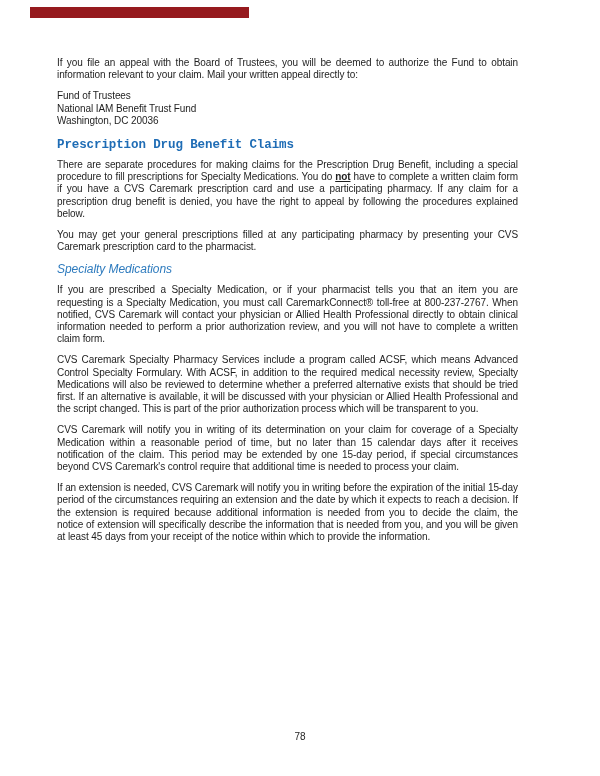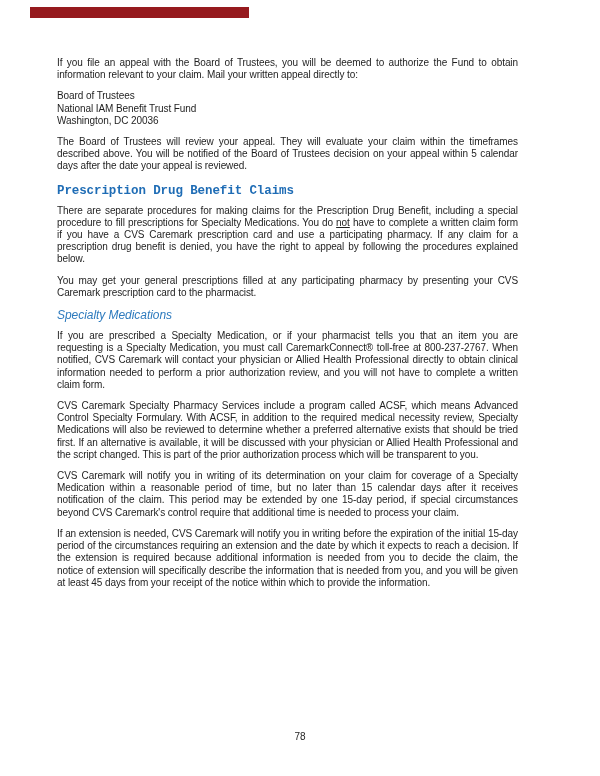--- a/index.html
+++ b/index.html
@@ -44,47 +44,46 @@
     font-family: Liberation Mono, monospace;
   }
   h3.subheading {
     font-size: 12px;
     font-weight: normal;
     font-style: italic;
     color: var(--subheading-blue, #2e7bbe);
     margin: 2px 0 8px 0;
     letter-spacing: -0.05px;
   }
-  .emph-not { font-weight: normal; text-decoration: underline; }
+  .emph-not { font-weight: bold; text-decoration: underline; }
   .footer {
     position: absolute;
     left: 0;
     top: 731px;
     width: 100%;
     text-align: center;
     font-size: 10px;
     color: var(--text, #1e1e1e);
   }
 </style>
 </head>
 <body>
 
 <div class="page">
 
   <div class="topbar"></div>
 
   <p class="body">If you file an appeal with the Board of Trustees, you will be deemed to authorize the Fund to obtain information relevant to your claim. Mail your written appeal directly to:</p>
 
   <div class="address">
-    <div>Board of Trustees</div>
+    <div>Fund of Trustees</div>
     <div>National IAM Benefit Trust Fund</div>
     <div>Washington, DC 20036</div>
   </div>
 
-  <p class="body">The Board of Trustees will review your appeal. They will evaluate your claim within the timeframes described above. You will be notified of the Board of Trustees decision on your appeal within 5 calendar days after the date your appeal is reviewed.</p>
 
   <h2 class="heading">Prescription Drug Benefit Claims</h2>
 
   <p class="body"><span>There are separate procedures for making claims for the Prescription Drug Benefit, including a special procedure to fill prescriptions for Specialty Medications. You do </span><span class="emph-not">not</span><span> have to complete a written claim form if you have a CVS Caremark prescription card and use a participating pharmacy. If any claim for a prescription drug benefit is denied, you have the right to appeal by following the procedures explained below.</span></p>
 
   <p class="body">You may get your general prescriptions filled at any participating pharmacy by presenting your CVS Caremark prescription card to the pharmacist.</p>
 
 
   <h3 class="subheading">Specialty Medications</h3>
 

